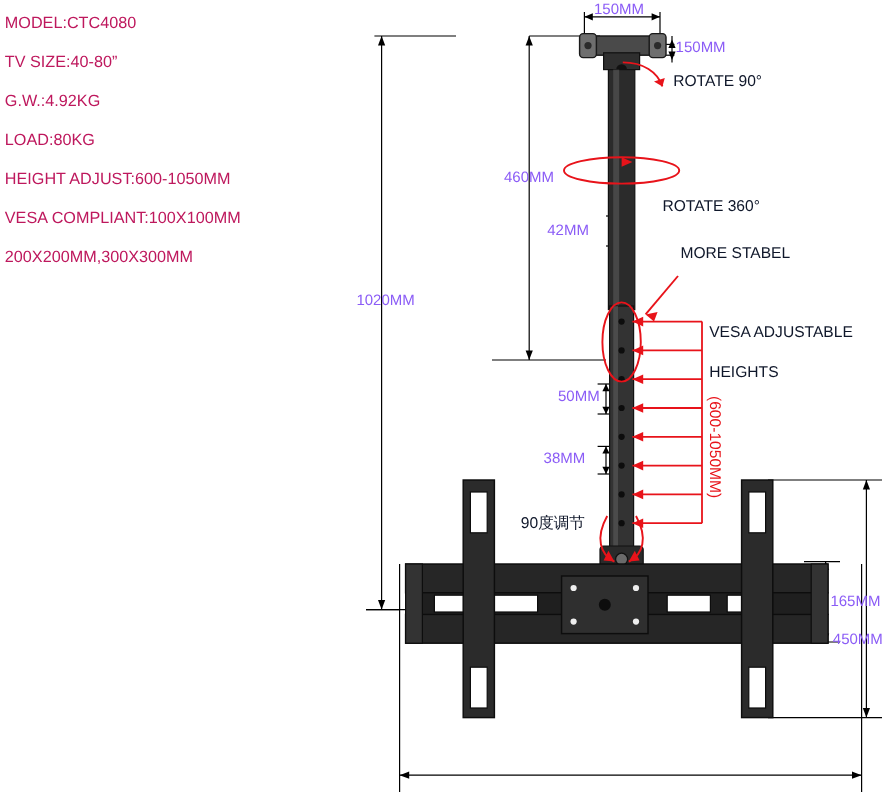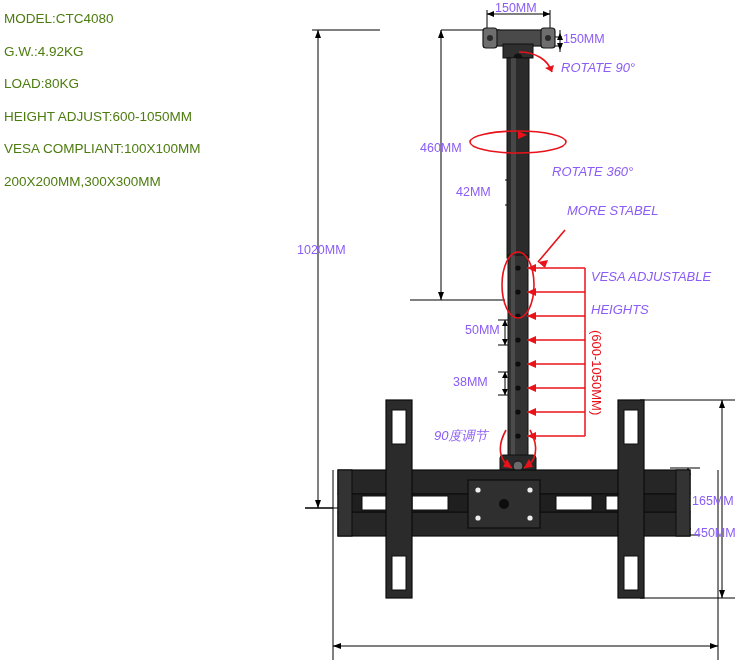--- a/index.html
+++ b/index.html
@@ -18,37 +18,36 @@
     overflow: hidden;
   }
   .spec-list {
     position: absolute;
     left: 4px;
     top: 12px;
     width: 290px;
   }
   .spec-line {
     font-size: 13.5px;
-    color: #4d7c0f;
+    color: #be185d;
     line-height: 1;
     margin-bottom: 19px;
     white-space: nowrap;
   }
   .dim-label {
     position: absolute;
     font-size: 12.5px;
     color: #8b5cf6;
     white-space: nowrap;
   }
   .ann-label {
     position: absolute;
     font-size: 13px;
-    color: #8b5cf6;
-    white-space: nowrap;
-    font-style: italic;
+    color: #0f172a;
+    white-space: nowrap;
   }
   .ann-label.cn {
     font-size: 13px;
   }
   .vert-label {
     position: absolute;
     font-size: 13px;
     color: #e8131a;
     white-space: nowrap;
     transform-origin: left top;
@@ -62,20 +61,21 @@
     height: 672px;
   }
 </style>
 </head>
 <body>
 
 <div id="page">
 
   <div class="spec-list">
     <div class="spec-line">MODEL:CTC4080</div>
+    <div class="spec-line">TV SIZE:40-80”</div>
     <div class="spec-line">G.W.:4.92KG</div>
     <div class="spec-line">LOAD:80KG</div>
     <div class="spec-line">HEIGHT ADJUST:600-1050MM</div>
     <div class="spec-line">VESA COMPLIANT:100X100MM</div>
     <div class="spec-line">200X200MM,300X300MM</div>
   </div>
 
   <svg class="overlay" viewBox="0 0 744 672">
 
     <g stroke="#000" stroke-width="1" fill="none">

